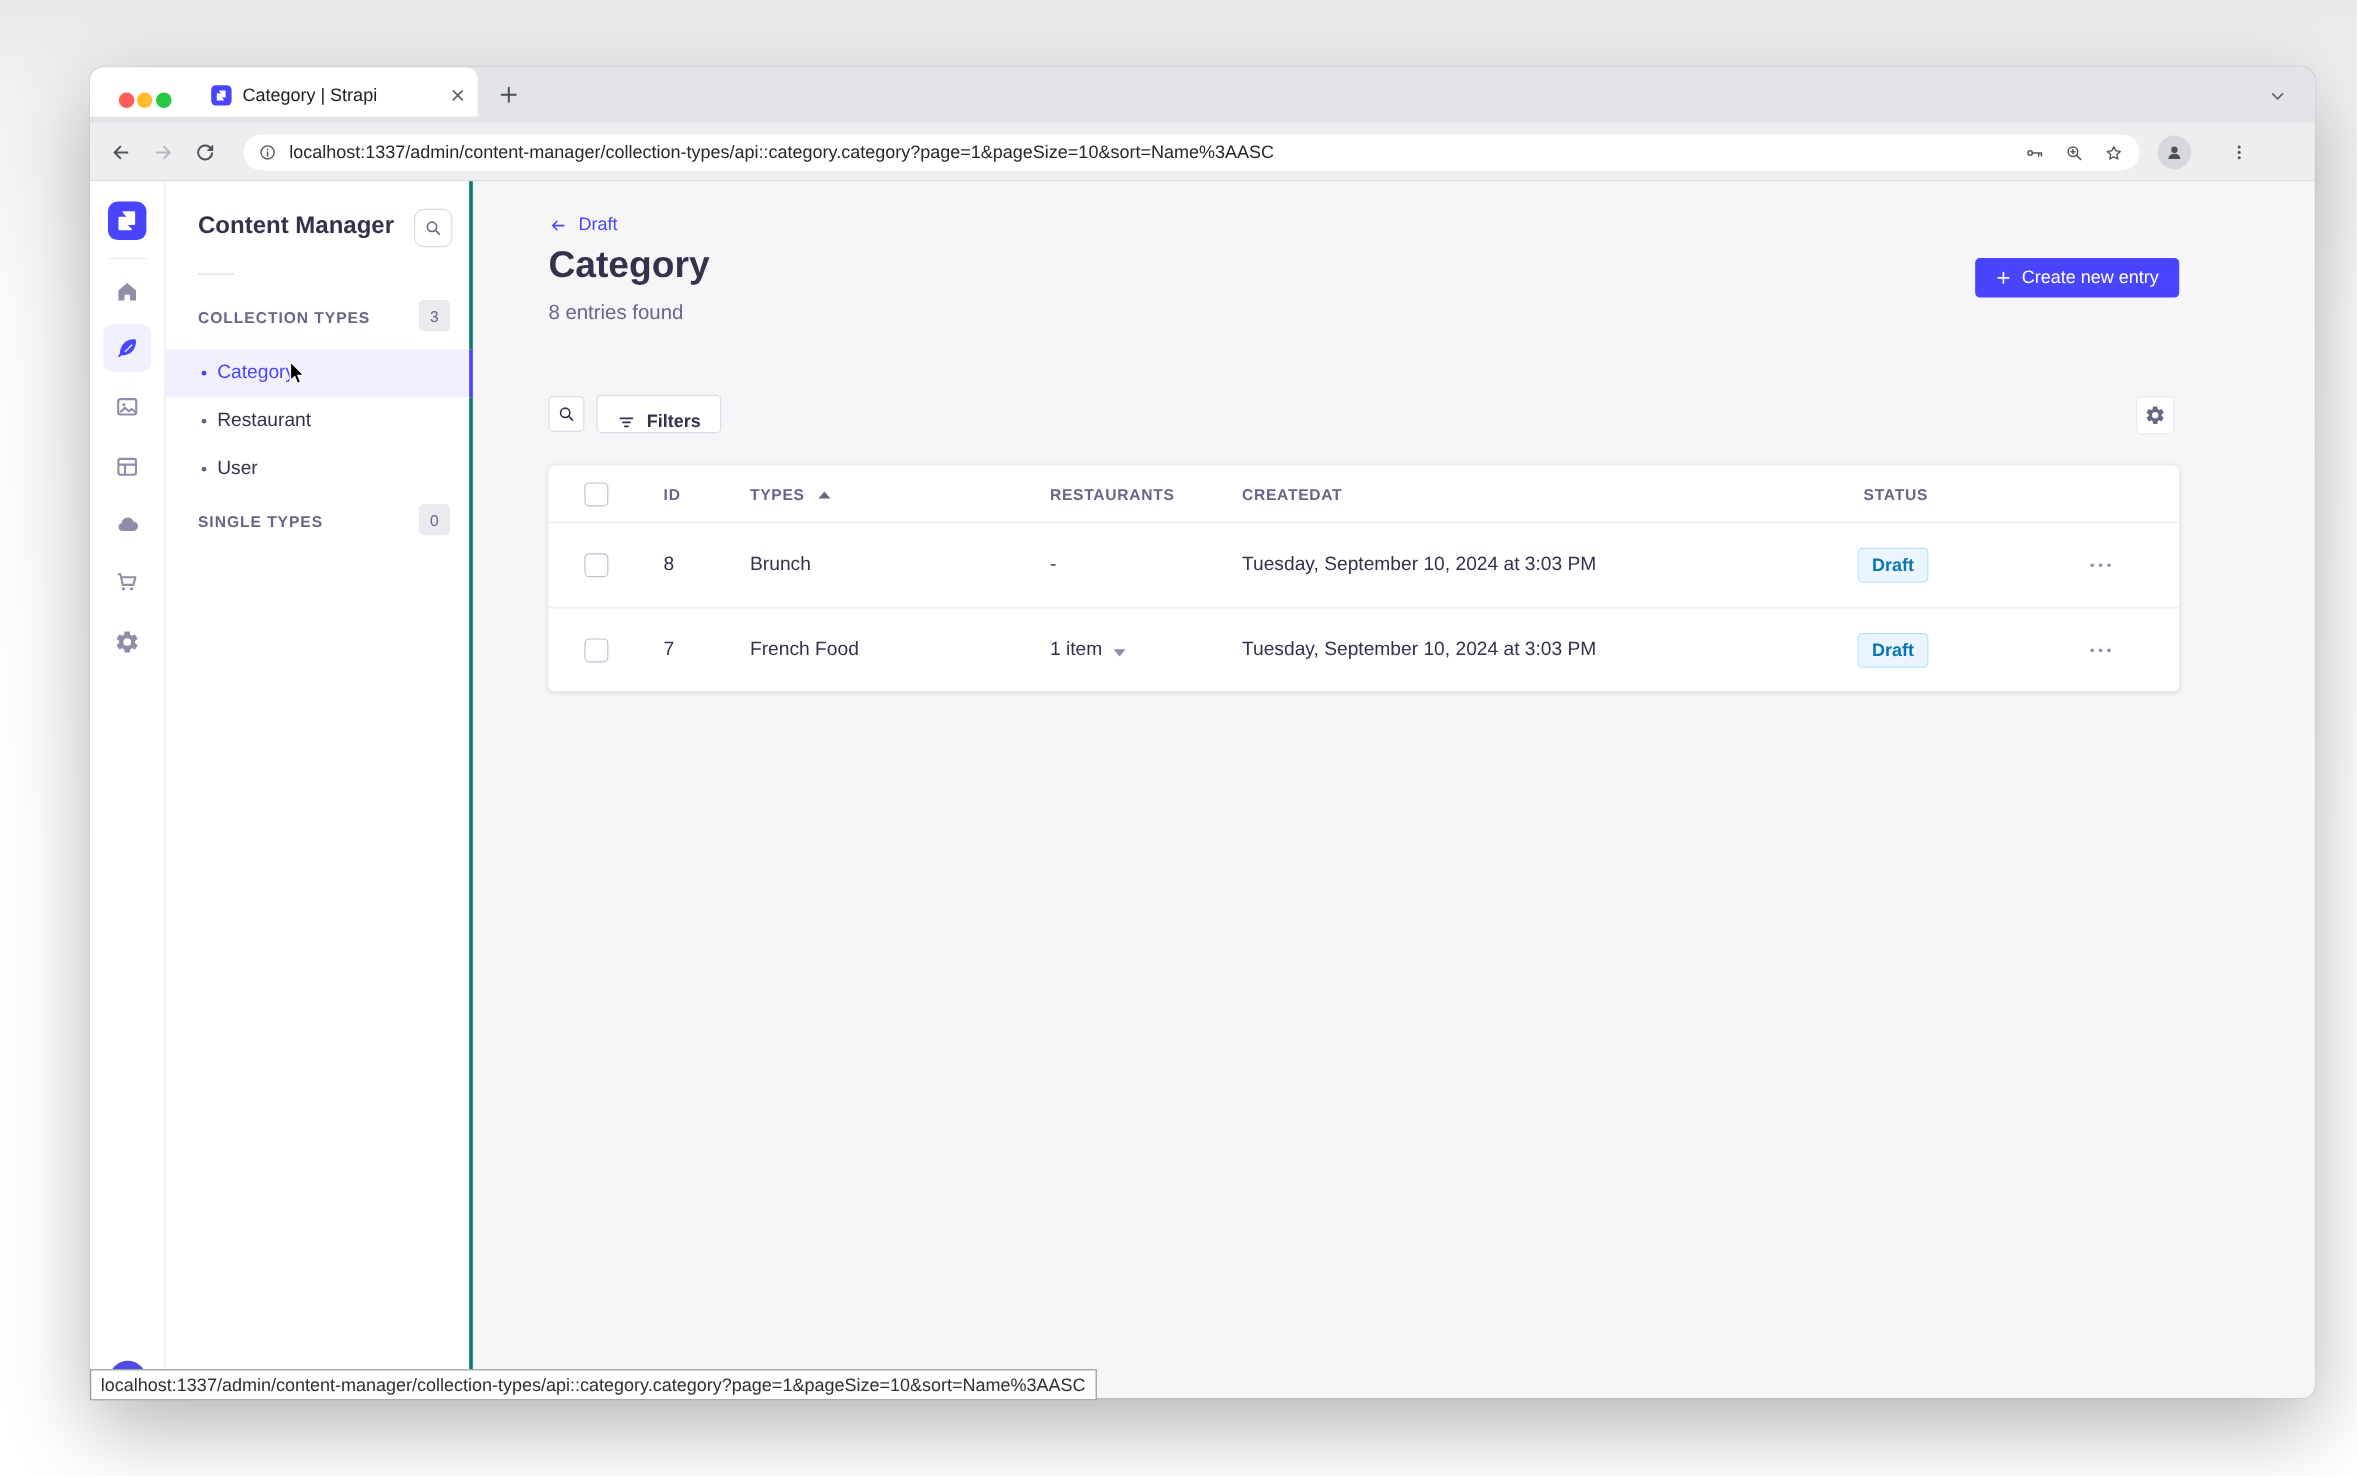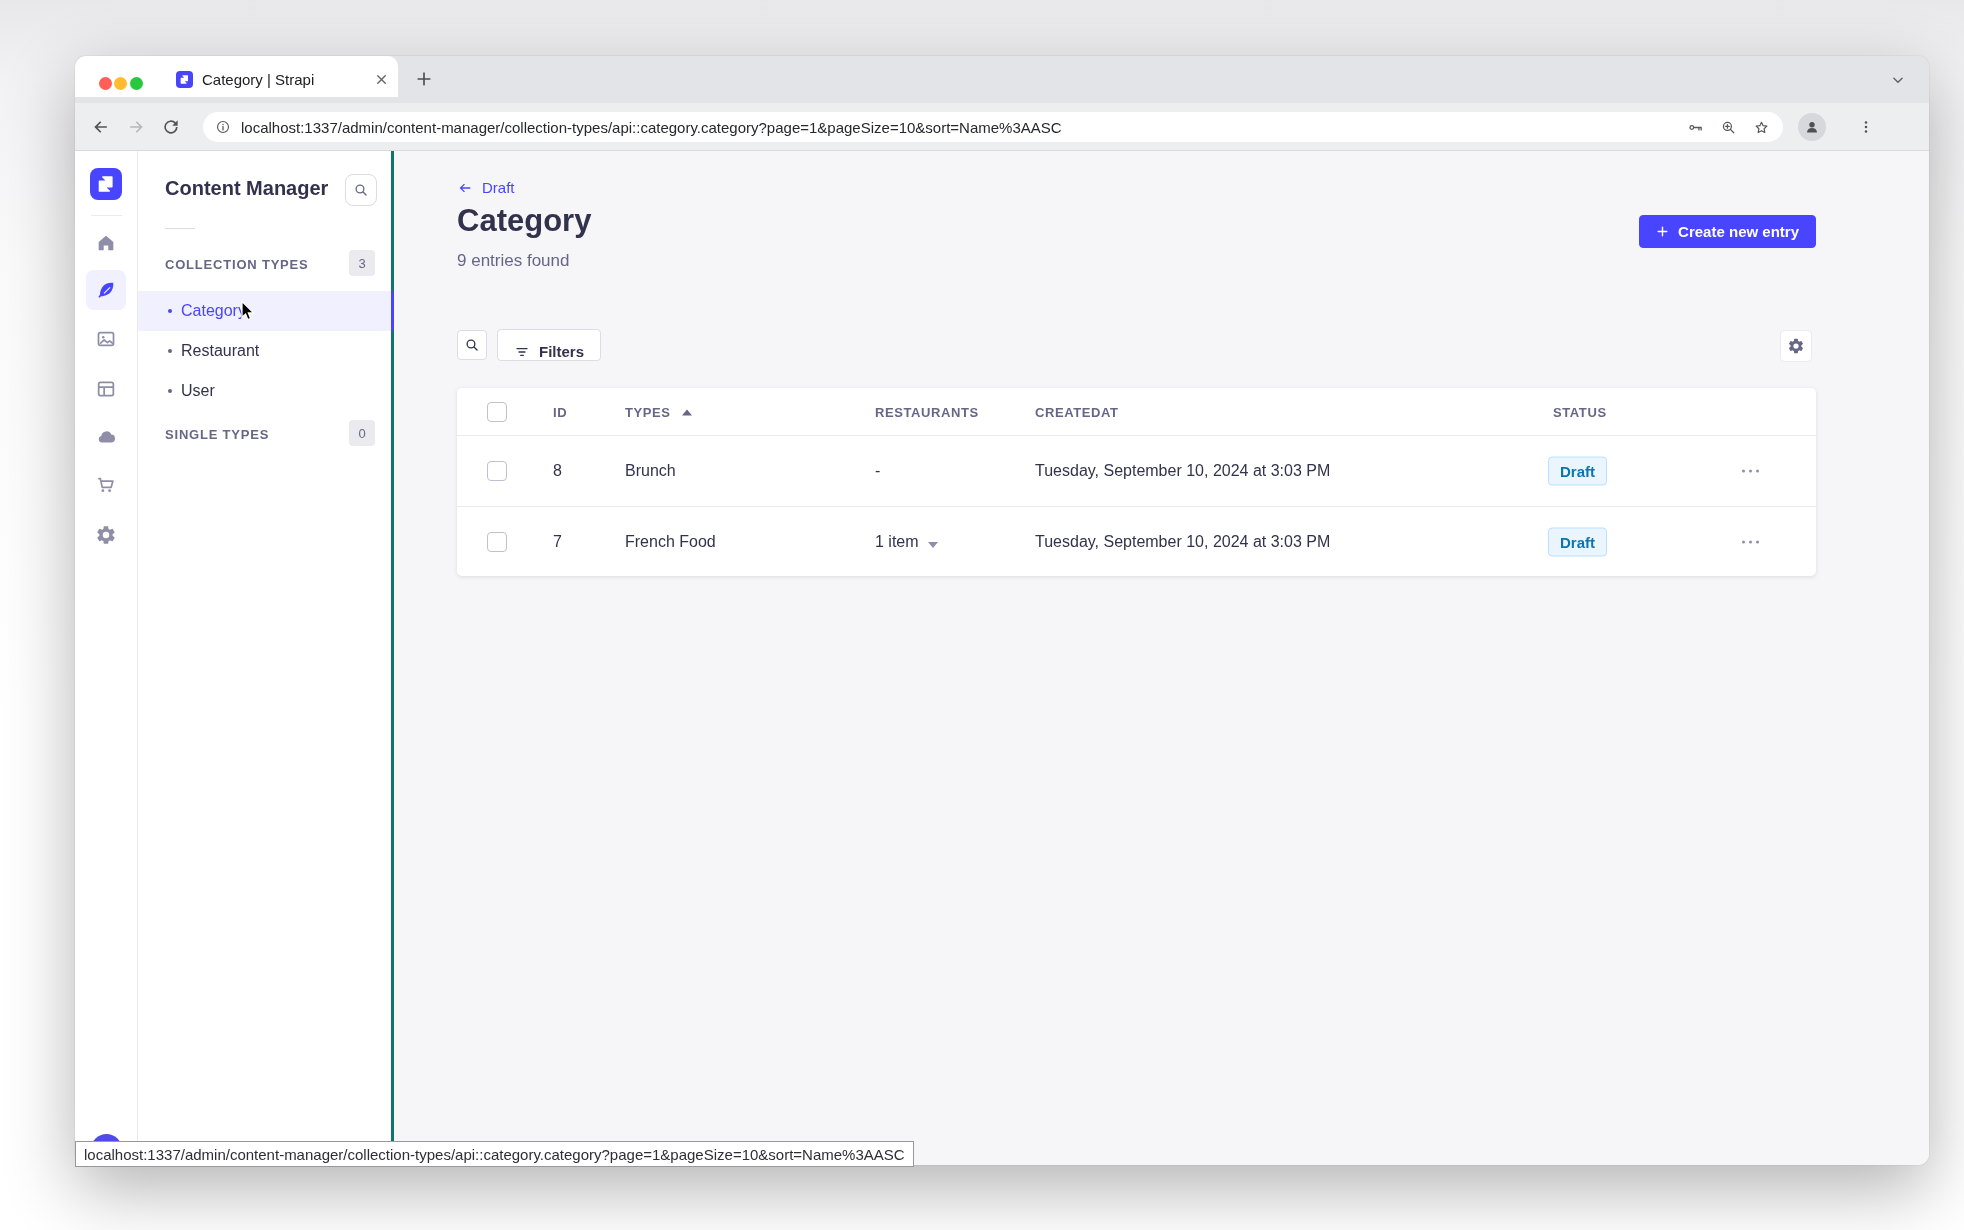--- a/index.html
+++ b/index.html
@@ -58,21 +58,21 @@
   .ct-item .dot { width:4px; height:4px; border-radius:50%; background:#666687; margin-right:9px; }
   .ct-item.active { background:#f0f0ff; color:#4945ff; }
   .ct-item.active .dot { background:#4945ff; }
   .ct-item.active::after { content:""; position:absolute; right:0; top:0; bottom:0; width:3px; background:#4945ff; }
   .main { position:absolute; left:319px; top:0; right:0; bottom:0; }
   .backlink { position:absolute; left:63px; top:28px; display:flex; align-items:center; gap:9px; color:#4945ff; font-size:15px; }
   .backlink svg { width:16px; height:16px; }
   .h1 { position:absolute; left:63px; top:52px; font-size:31px; font-weight:700; color:#32324d; }
   .subtitle { position:absolute; left:63px; top:100px; font-size:17px; color:#666687; }
   .create-btn { position:absolute; right:113px; top:64px; height:33px; padding:0 16px; background:#4945ff; border:1px solid #4945ff;
-                border-radius:4px; color:#fff; font-size:15px; font-weight:700; display:flex; align-items:center; gap:9px; }
+                border-radius:4px; color:#fff; font-size:15px; font-weight:400; display:flex; align-items:center; gap:9px; }
   .create-btn svg { width:13px; height:13px; }
   .search-btn { position:absolute; left:63px; top:179px; width:30px; height:30px; background:#fff; border:1px solid #dcdce4;
                 border-radius:4px; display:flex; align-items:center; justify-content:center; color:#32324d; }
   .filters-btn { position:absolute; left:103px; top:178px; height:32px; padding:0 16px; background:#fff; border:1px solid #dcdce4;
                  border-radius:4px; display:flex; align-items:flex-end; gap:9px; font-size:15px; font-weight:600; color:#32324d; }
   .gear-btn { position:absolute; right:117px; top:179px; width:32px; height:32px; background:#fff; border:1px solid #eaeaef;
               border-radius:4px; display:flex; align-items:center; justify-content:center; color:#666687; }
   .table { position:absolute; left:63px; top:237px; width:1359px; background:#fff; border-radius:5px;
            box-shadow:0 1px 4px rgba(33,33,52,.12); }
   .thead { position:relative; height:48px; border-bottom:1px solid #eaeaef; }
@@ -271,21 +271,21 @@
     </div>
 
     <div class="main">
       <a class="backlink">
         <svg viewBox="0 0 24 24">
             <path fill="#4945ff" d="M20 11H7.8l4.1-4.1L10.5 5.5 4 12l6.5 6.5 1.4-1.4L7.8 13H20z"></path>
           </svg>
         <span>Draft</span>
       </a>
       <div class="h1">Category</div>
-      <div class="subtitle">9 entries found</div>
+      <div class="subtitle">8 entries found</div>
       <button class="create-btn">
         <svg viewBox="0 0 24 24">
             <path stroke="#fff" stroke-width="2.6" stroke-linecap="round" d="M12 4v16M4 12h16" fill="none"></path>
           </svg>
         <span>Create new entry</span>
       </button>
 
       <span class="search-btn">
         <svg viewBox="0 0 24 24" width="16" height="16">
             <circle cx="10.5" cy="10.5" r="5.8" fill="none" stroke="currentColor" stroke-width="2"></circle>

